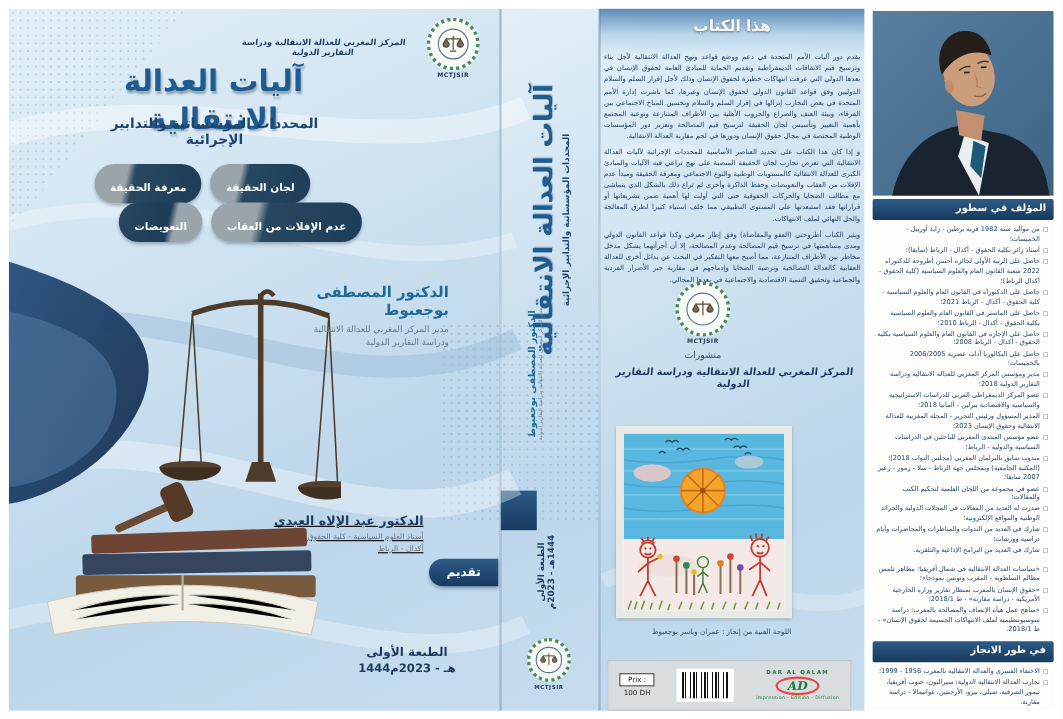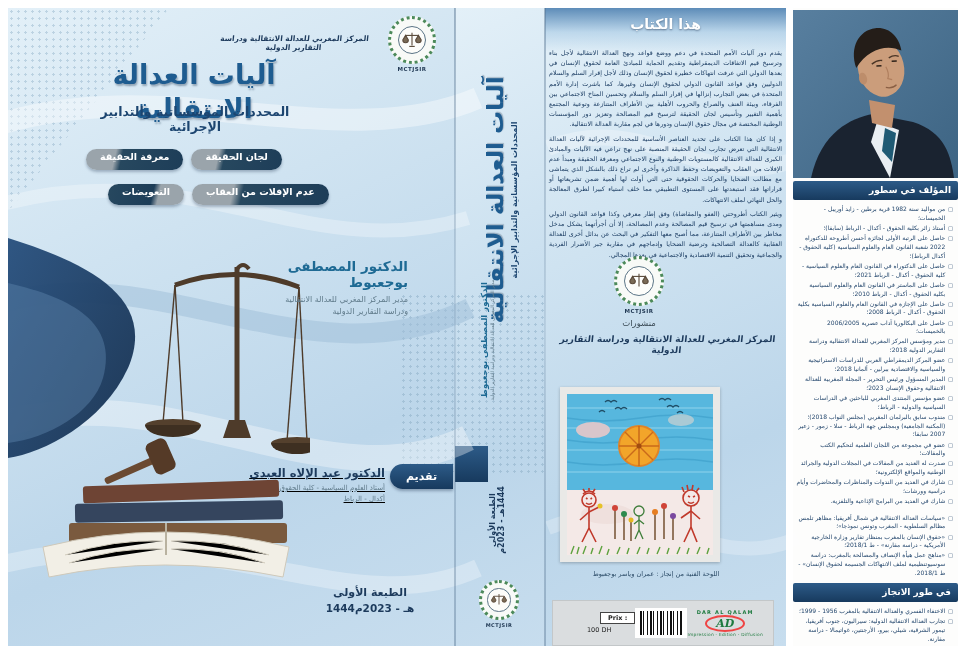--- a/index.html
+++ b/index.html
@@ -12,21 +12,21 @@
   #front{left:8px;width:447px;}
   #spine{left:455px;width:90px;}
   #backcenter{left:545px;width:241px;}
   #backright{left:793px;width:165px;background:#fdfdfc;}
   .fold{position:absolute;top:8px;height:638px;width:2px;background:linear-gradient(180deg,rgba(80,110,140,.45),rgba(80,110,140,.15),rgba(80,110,140,.4));z-index:30;}
   
   .dots{position:absolute;background-image:radial-gradient(#8fb0c8 1px,transparent 1.3px);background-size:7px 7px;opacity:.55;}
   .waves{position:absolute;left:8px;top:8px;z-index:1;pointer-events:none;}
   
   .pill-row{position:absolute;display:flex;flex-direction:row-reverse;gap:8px;z-index:6;}
-  .pill{color:#fff;font-weight:bold;font-size:9.5px;padding:2px 14px 8px;border-radius:999px;white-space:nowrap;
+  .pill{color:#fff;font-weight:bold;font-size:9.5px;padding:17px 14px 8px;border-radius:999px;white-space:nowrap;
     box-shadow:0 2px 3px rgba(20,40,70,.3);text-align:center;}
   .v-a{background:linear-gradient(103deg,#9aa4ab 0%,#9aa4ab 30%,#27485f 37%,#1d3d58 100%);}
   .v-b{background:linear-gradient(103deg,#27485f 0%,#1d3d58 58%,#9aa4ab 66%,#9aa4ab 100%);}
   
   .emblem{position:absolute;border-radius:50%;background:#f8faf7;border:3px dotted #4c8a5a;z-index:6;
     display:flex;align-items:center;justify-content:center;}
   .emblem .inner{width:68%;height:68%;border-radius:50%;border:1px solid #5a7486;background:#fdfdfa;
     display:flex;align-items:center;justify-content:center;color:#5a4a3a;}
   .emblem-label{position:absolute;font-size:5.5px;font-weight:bold;color:#223a55;letter-spacing:.5px;text-align:center;z-index:6;}
   
@@ -35,42 +35,42 @@
   .biolist{direction:rtl;padding:2px 5px 4px 3px;}
   .li{display:flex;flex-direction:row;gap:3px;font-size:6px;line-height:1.45;color:#24476d;margin-bottom:1.5px;text-align:right;}
   .sq{flex:0 0 auto;font-size:5px;line-height:1.8;color:#24476d;}
   
   .about-band{position:absolute;left:545px;top:8px;width:241px;height:44px;
     background:linear-gradient(180deg,#5d8cb8 0%,rgba(160,197,226,.55) 55%,rgba(207,227,241,0) 100%);z-index:4;}
   .para{direction:rtl;text-align:justify;font-size:6.3px;line-height:1.62;color:#1c3d63;margin:0 0 4px;}
   
   #pricebar{position:absolute;left:552px;top:600px;width:222px;height:46px;background:#dadddf;border:1px solid #c3c7c9;
     display:flex;align-items:center;justify-content:space-between;padding:3px 10px;z-index:6;}
-  #prixbox{border:1px solid #444;background:#fff;font-size:6.5px;font-weight:bold;color:#222;padding:1px 7px;text-align:left;margin-left:37px;}
+  #prixbox{border:1px solid #444;background:#fff;font-size:6.5px;font-weight:normal;color:#222;padding:1px 7px;text-align:left;}
   #barcode{width:52px;height:30px;background:
      repeating-linear-gradient(90deg,#111 0 2px,#fff 2px 3px,#111 3px 4px,#fff 4px 7px,#111 7px 8px,#fff 8px 10px);
      border:3px solid #fff;border-left-width:5px;border-right-width:5px;}
   .adlogo{display:flex;flex-direction:column;align-items:center;color:#1d7a3e;}
   .adlogo .arc{font-size:5px;font-weight:bold;letter-spacing:1.2px;}
   .adlogo .oval{border:2px solid #ef4444;border-radius:50%;width:40px;height:17px;display:flex;align-items:center;justify-content:center;
      font-size:11px;font-weight:bold;font-style:italic;font-family:"DejaVu Serif","Liberation Serif",serif;color:#1d7a3e;}
   .adlogo .tag{font-size:4.3px;letter-spacing:.3px;}
   
   #drawframe{position:absolute;left:560px;top:387px;width:160px;height:175px;background:#e9e9e7;
      box-shadow:0 1px 3px rgba(0,0,0,.25);padding:7px;z-index:6;}
   #drawframe .inner{width:100%;height:100%;background:#fff;}
   
   .rot{transform:rotate(-90deg);display:flex;flex-direction:column;align-items:center;justify-content:center;z-index:6;}
   
   #cover-title{font-size:27px;font-weight:bold;color:#1e5c90;text-align:center;direction:rtl;line-height:1.25;
      text-shadow:1px 2px 2px rgba(15,40,70,.35), 0 0 1px rgba(255,255,255,.6);z-index:6;}
   #cover-subtitle{font-size:12.5px;font-weight:bold;color:#1c4570;text-align:center;direction:rtl;z-index:6;}
   .calli{font-weight:bold;color:#1d3a5c;direction:rtl;transform:skewX(-6deg);z-index:6;}
   .badge{background:linear-gradient(180deg,#2d5b88,#173a5e);color:#fff;font-weight:bold;text-align:center;
-     border-radius:999px 4px 4px 999px;box-shadow:0 2px 3px rgba(20,40,70,.35);z-index:6;}
+     border-radius:999px 4px 4px 999px;box-shadow:0 2px 3px rgba(20,40,70,.35);z-index:6;margin-top:44px;}
 </style>
 </head>
 <body>
 
 <div id="sheet">
 
   <div id="front" class="panel">
 
     <div class="dots" style="left:0;top:0;width:230px;height:240px;clip-path:polygon(0 0,70% 0,0 85%);opacity:.45;"></div>
     <div class="dots" style="left:392px;top:285px;width:55px;height:180px;"></div>

